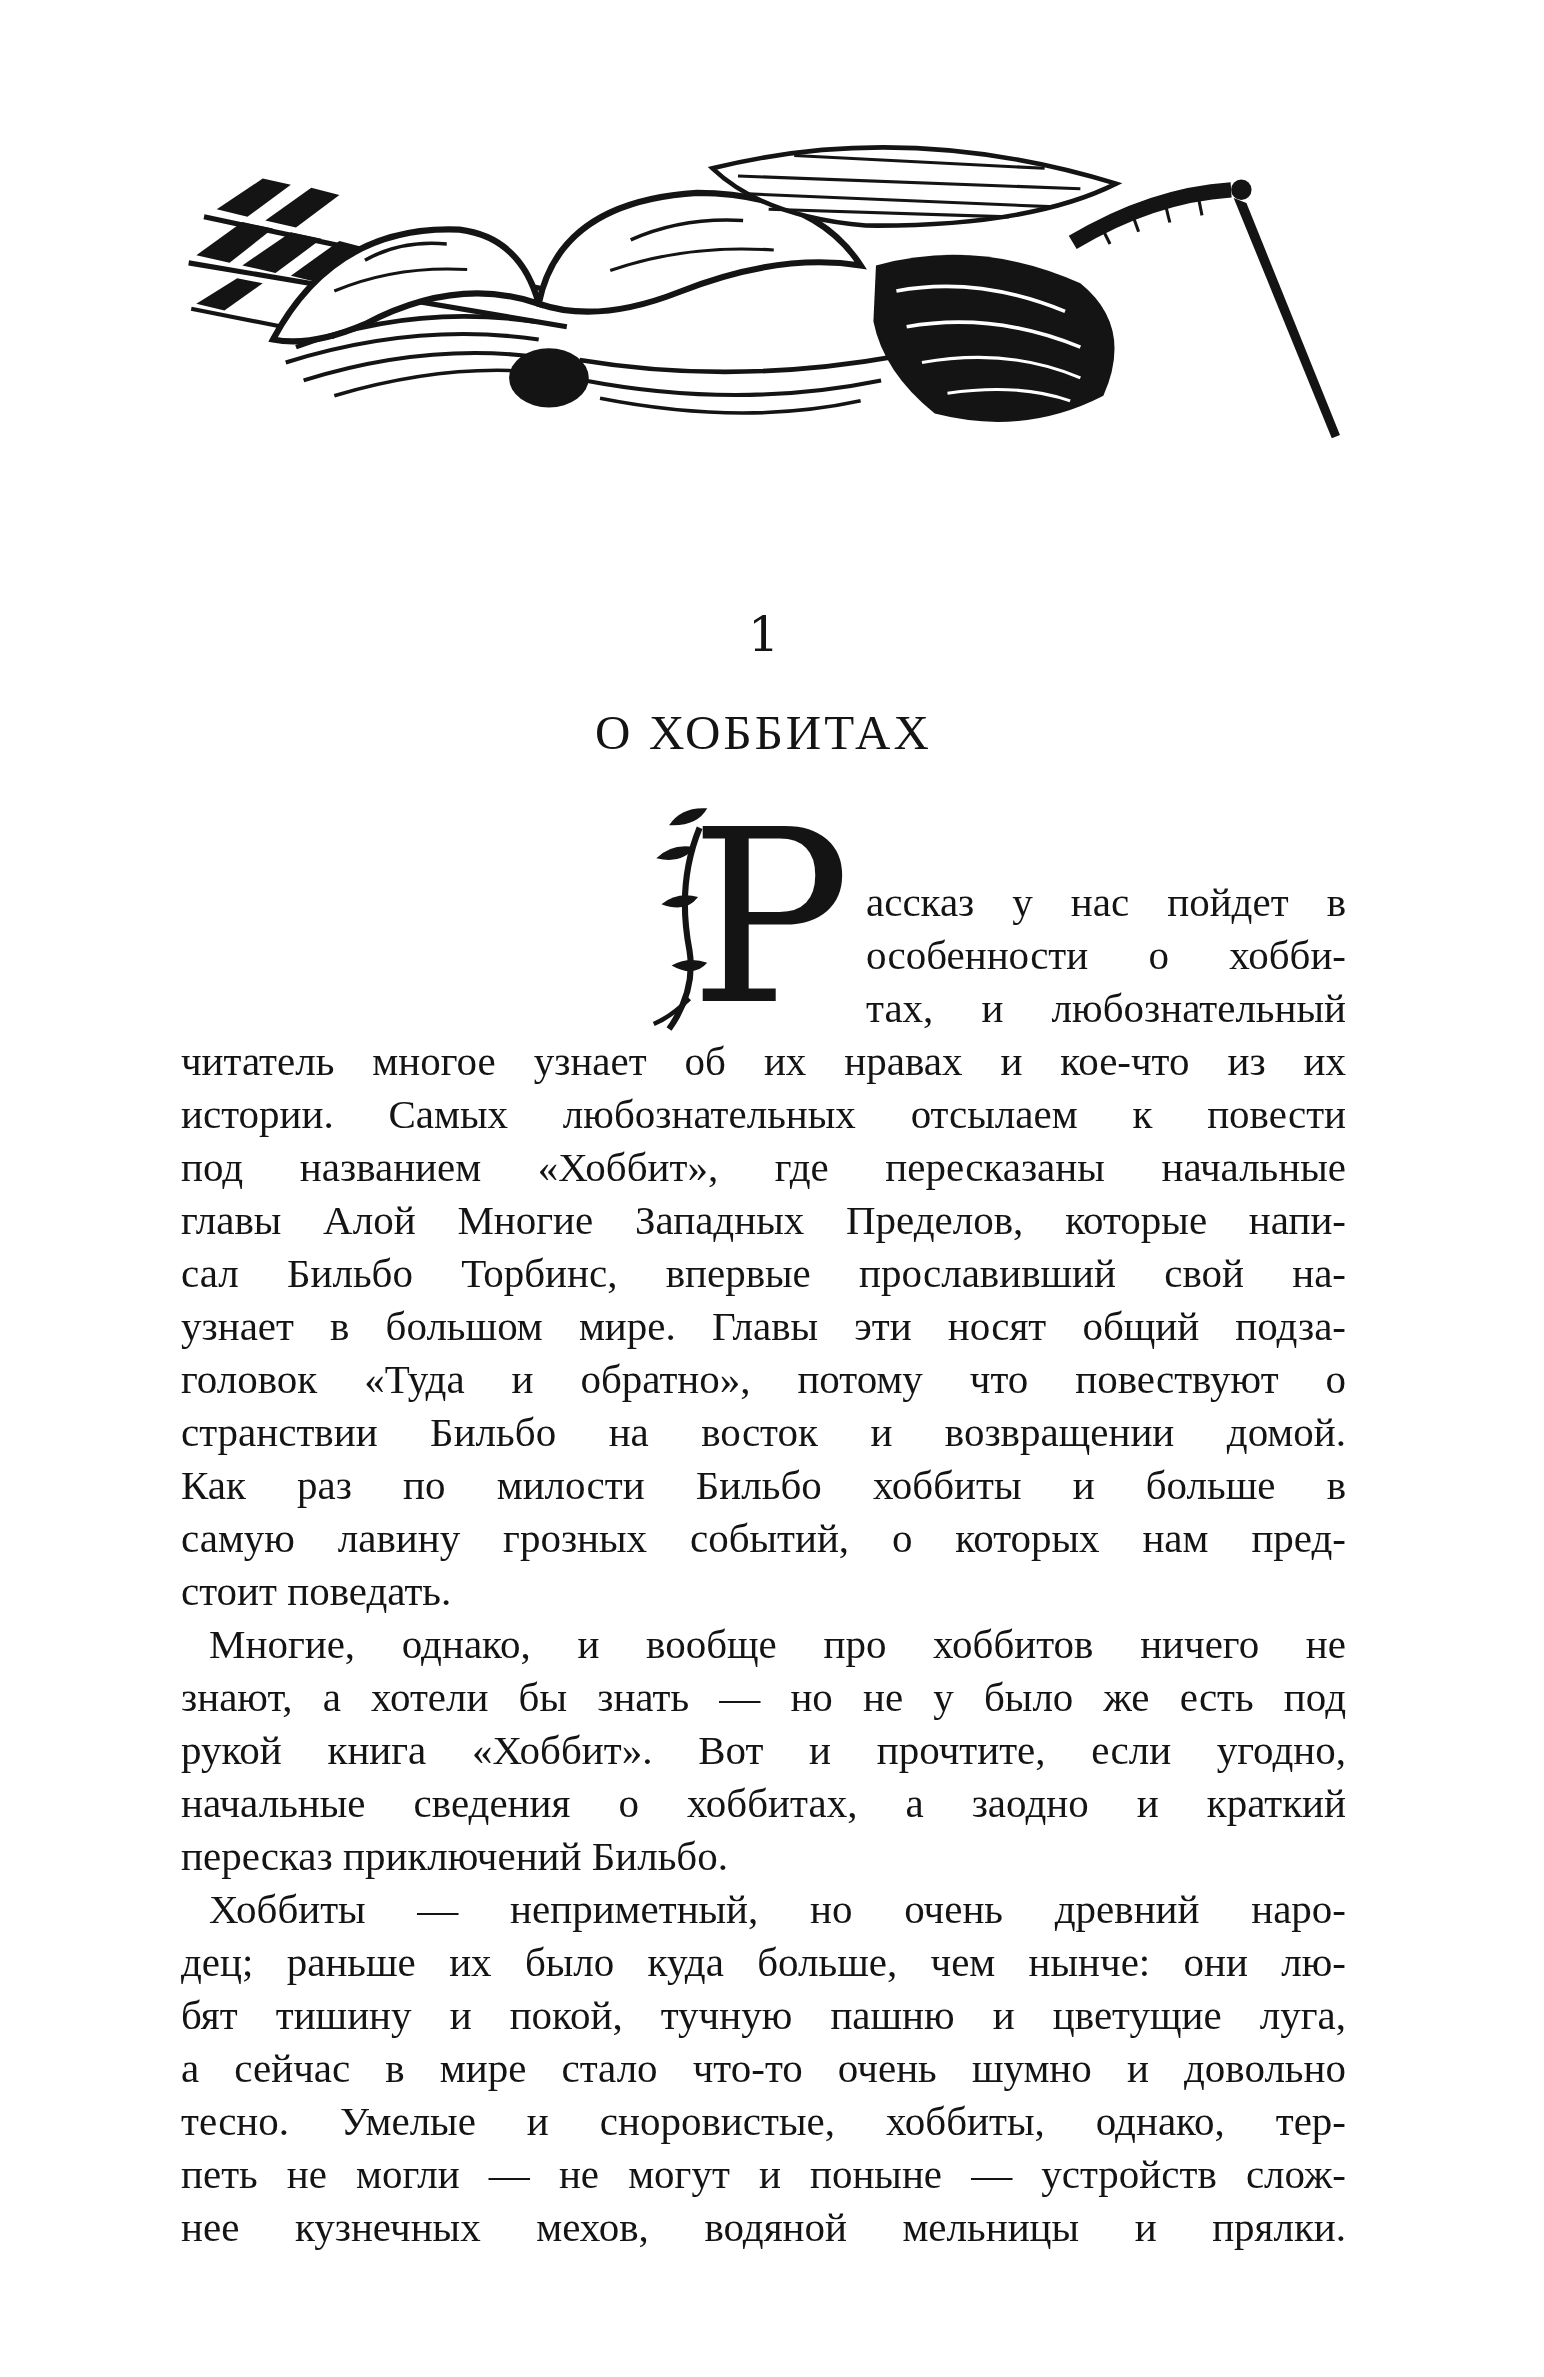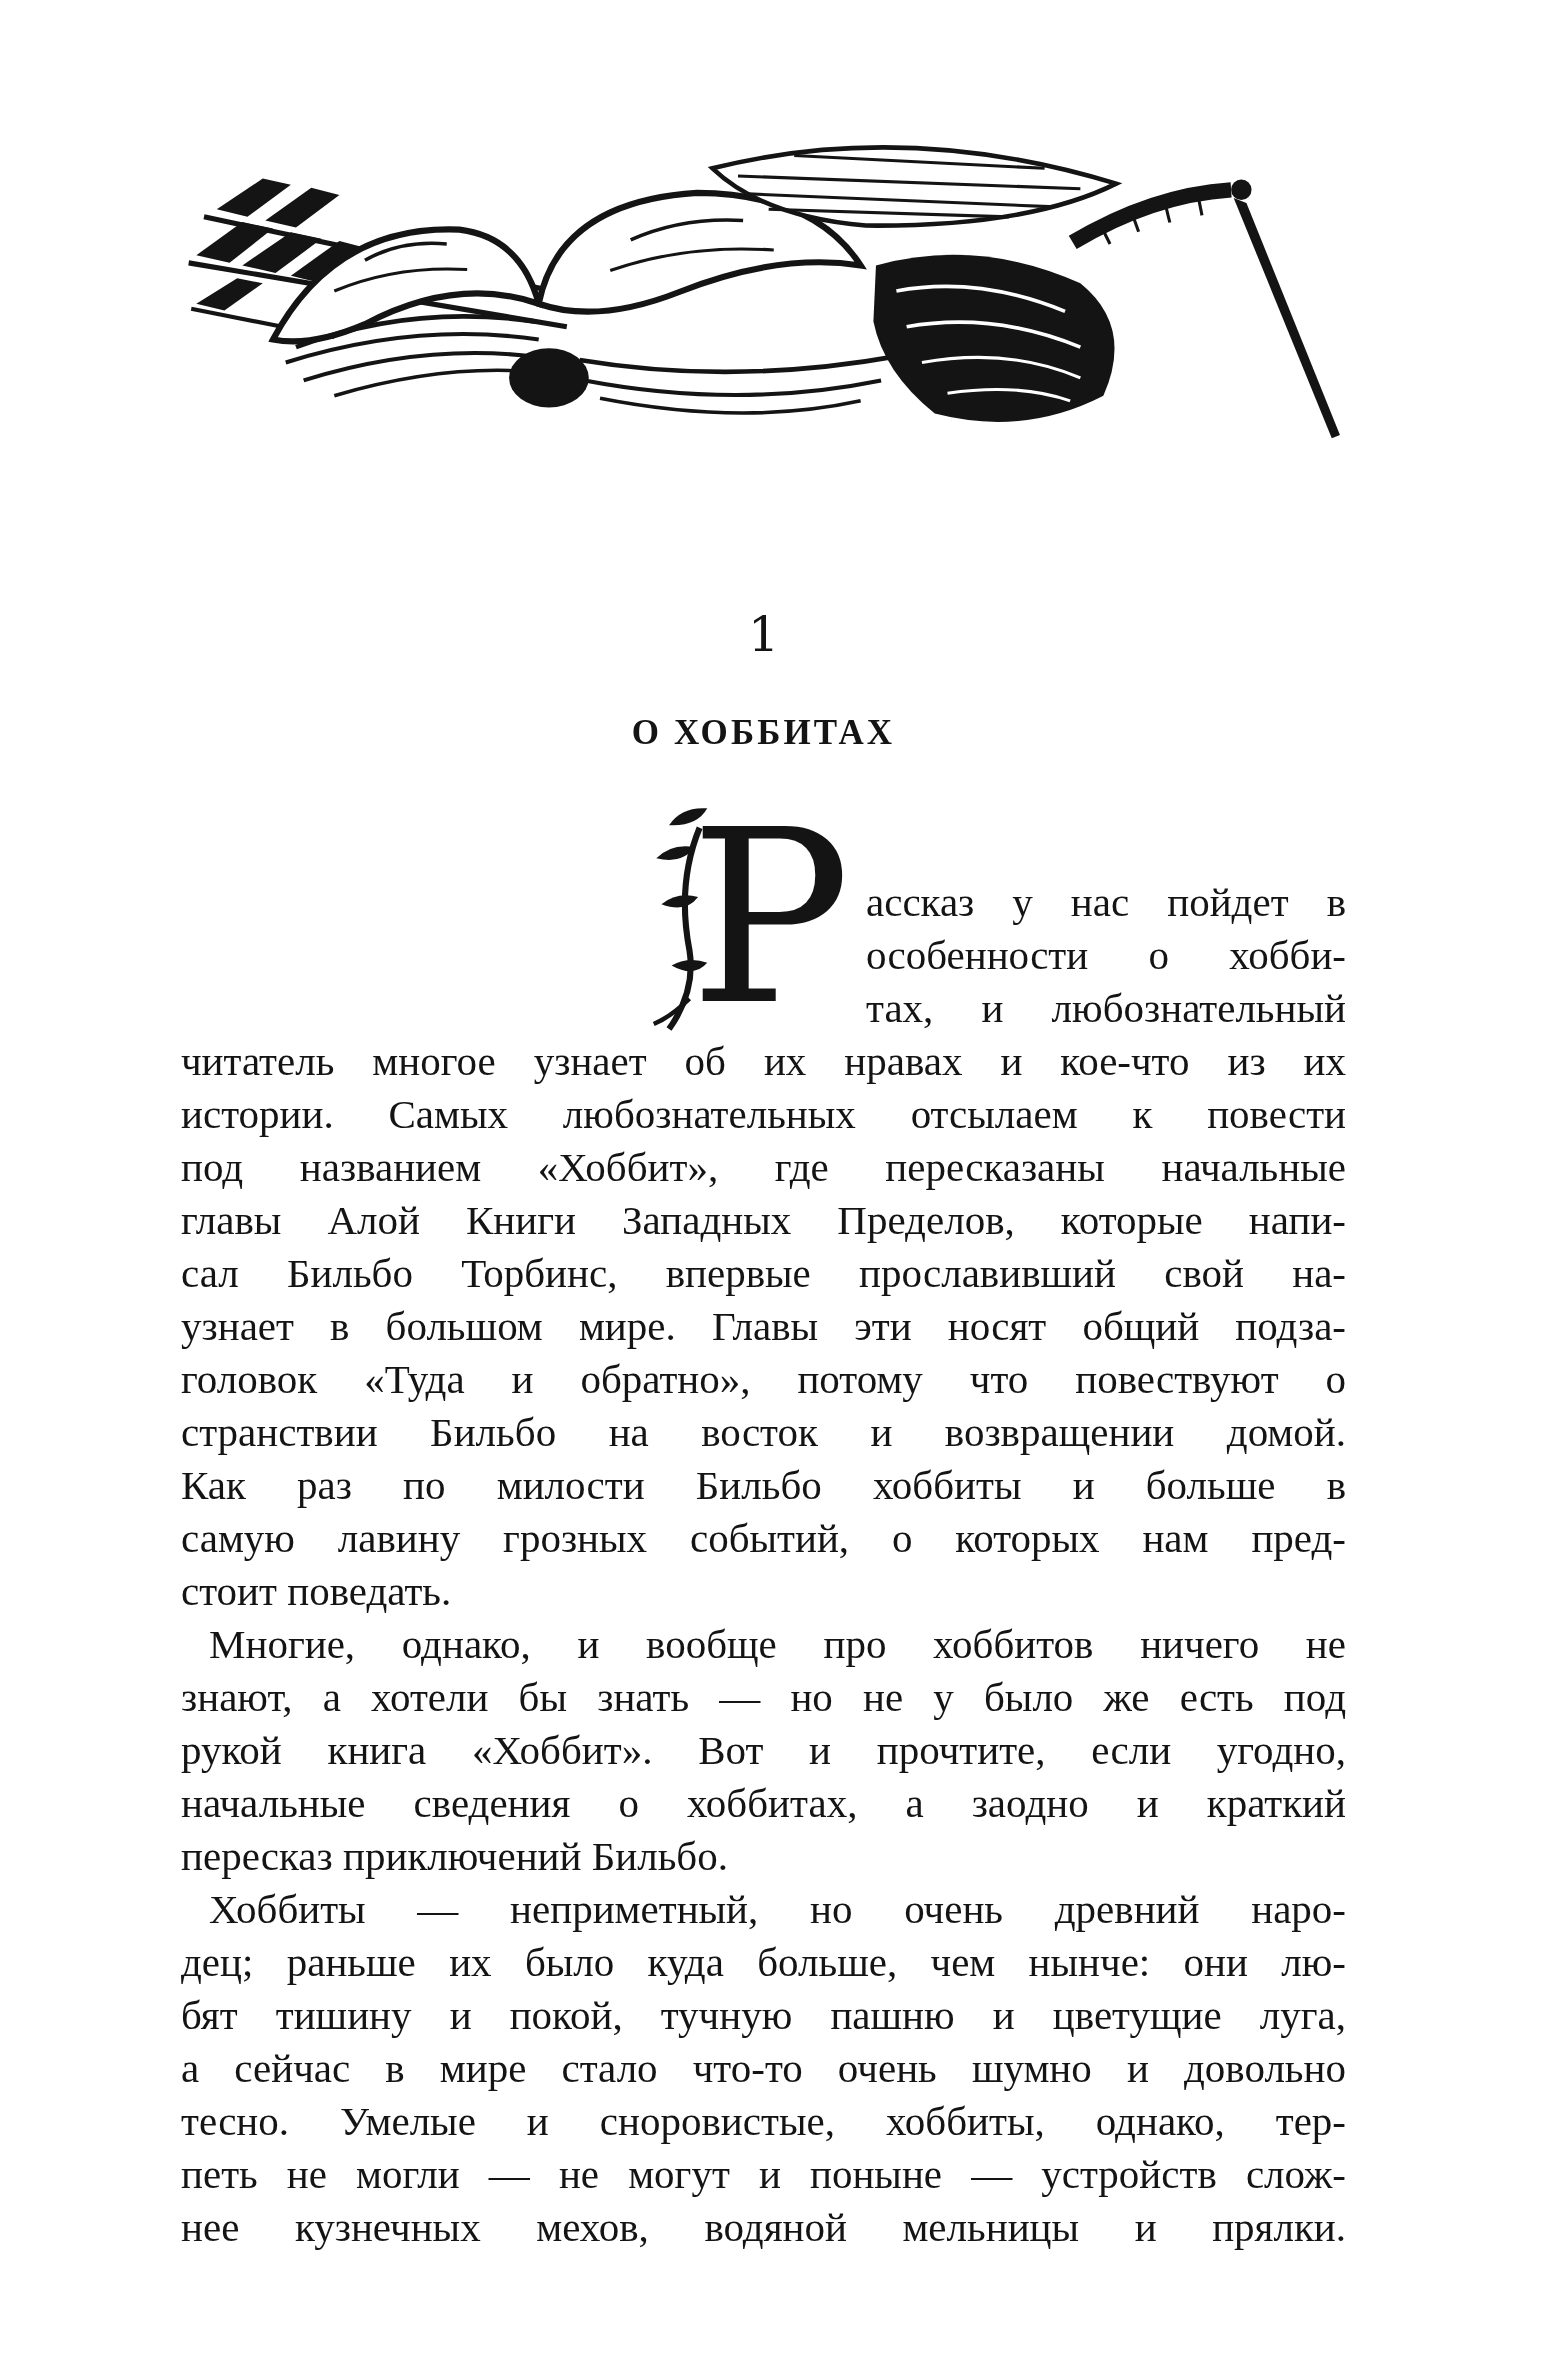--- a/index.html
+++ b/index.html
@@ -12,23 +12,22 @@
     color:#141414;
   }
   .vignette{position:absolute;left:181px;top:107px;width:1160px;height:332px;}
   .chapter-number{
     position:absolute;left:181px;top:609px;width:1165px;
     text-align:center;font-size:49px;line-height:51px;
     font-family:"DejaVu Serif", serif;
   }
   .chapter-title{
     position:absolute;left:181px;top:706px;width:1165px;
-    text-align:center;font-size:35px;line-height:53px;letter-spacing:3.1px;
+    text-align:center;font-size:49px;line-height:53px;letter-spacing:3.1px;
     font-family:"Liberation Serif", serif;
-    font-weight:bold;
   }
   .body-text{
     position:absolute;left:181px;top:876px;width:1165px;
     font-size:41px;
   }
   .line{
     height:53px;line-height:53px;
     text-align:justify;text-align-last:justify;
     white-space:normal;
   }
@@ -127,21 +126,21 @@
     <div class="opening-block">
         <div class="line">ассказ у нас пойдет в</div>
         <div class="line">особенности о хобби-</div>
         <div class="line">тах, и любознательный</div>
       </div>
 
     <div class="para">
         <div class="line">читатель многое узнает об их нравах и кое-что из их</div>
         <div class="line">истории. Самых любознательных отсылаем к повести</div>
         <div class="line">под названием «Хоббит», где пересказаны начальные</div>
-        <div class="line">главы Алой Книги Западных Пределов, которые напи-</div>
+        <div class="line">главы Алой Многие Западных Пределов, которые напи-</div>
         <div class="line">сал Бильбо Торбинс, впервые прославивший свой на-</div>
         <div class="line">узнает в большом мире. Главы эти носят общий подза-</div>
         <div class="line">головок «Туда и обратно», потому что повествуют о</div>
         <div class="line">странствии Бильбо на восток и возвращении домой.</div>
         <div class="line">Как раз по милости Бильбо хоббиты и больше в</div>
         <div class="line">самую лавину грозных событий, о которых нам пред-</div>
         <div class="line last-left">стоит поведать.</div>
       </div>
 
     <div class="para">

